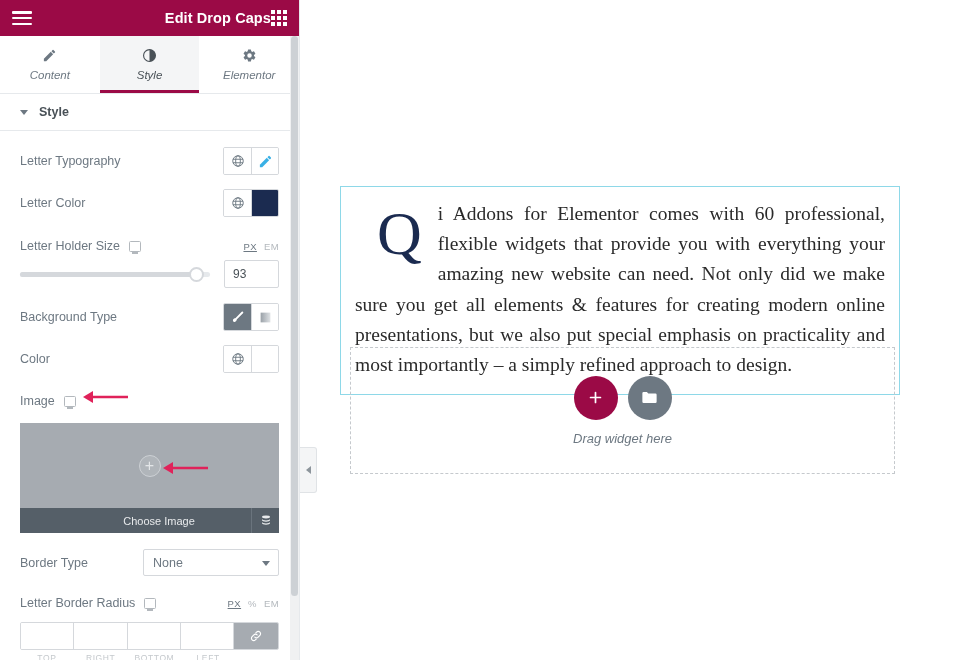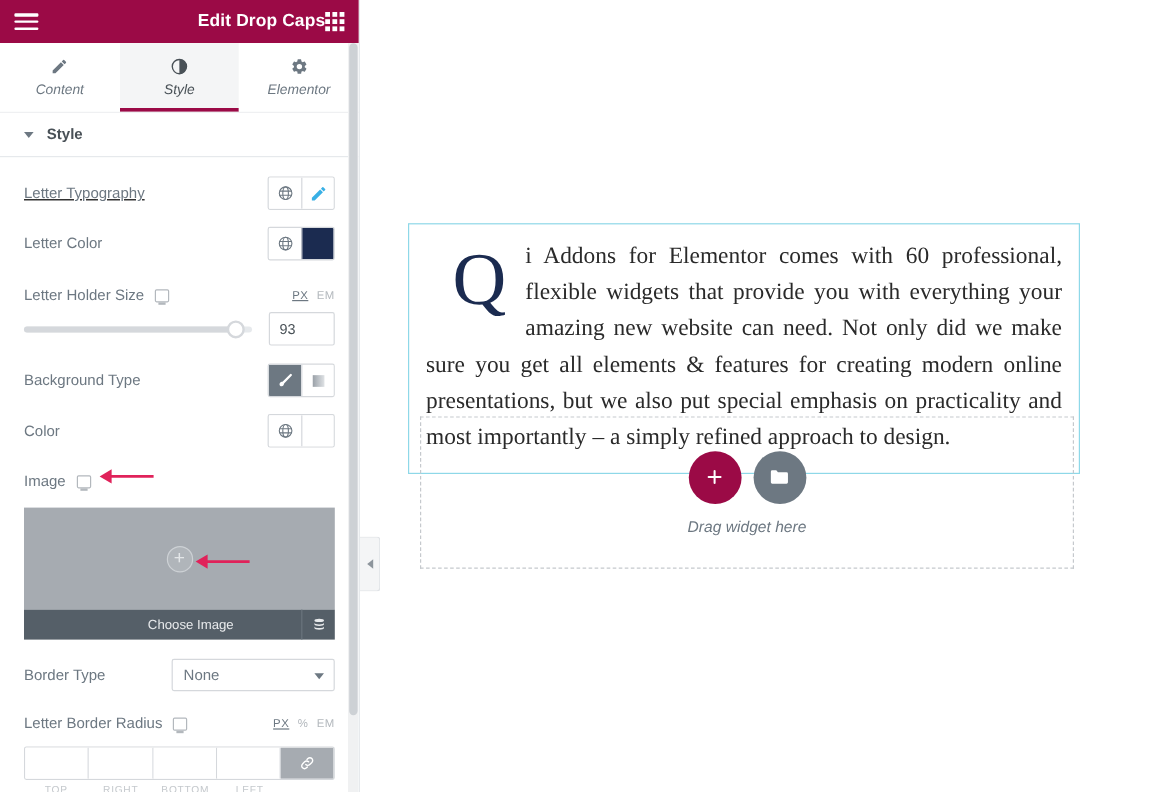--- a/index.html
+++ b/index.html
@@ -267,21 +267,21 @@
       </div>
     </div>
 
     <div id="panel-body">
 
       <div class="section-head">
         <span class="caret-down"></span>
         <span class="section-title">Style</span>
       </div>
 
-      <div class="ctrl" style="margin-top:16px;text-decoration:underline;">
+      <div class="ctrl" style="margin-top:16px;">
         <span class="ctrl-label">Letter Typography</span>
         <div class="btn-group">
           <div>
             <svg width="14" height="14" viewBox="0 0 24 24" fill="none" stroke="#6d7882" stroke-width="1.6">
               <circle cx="12" cy="12" r="9"></circle>
               <ellipse cx="12" cy="12" rx="4" ry="9"></ellipse>
               <path d="M3.3 9h17.4M3.3 15h17.4"></path>
             </svg>
           </div>
           <div>

